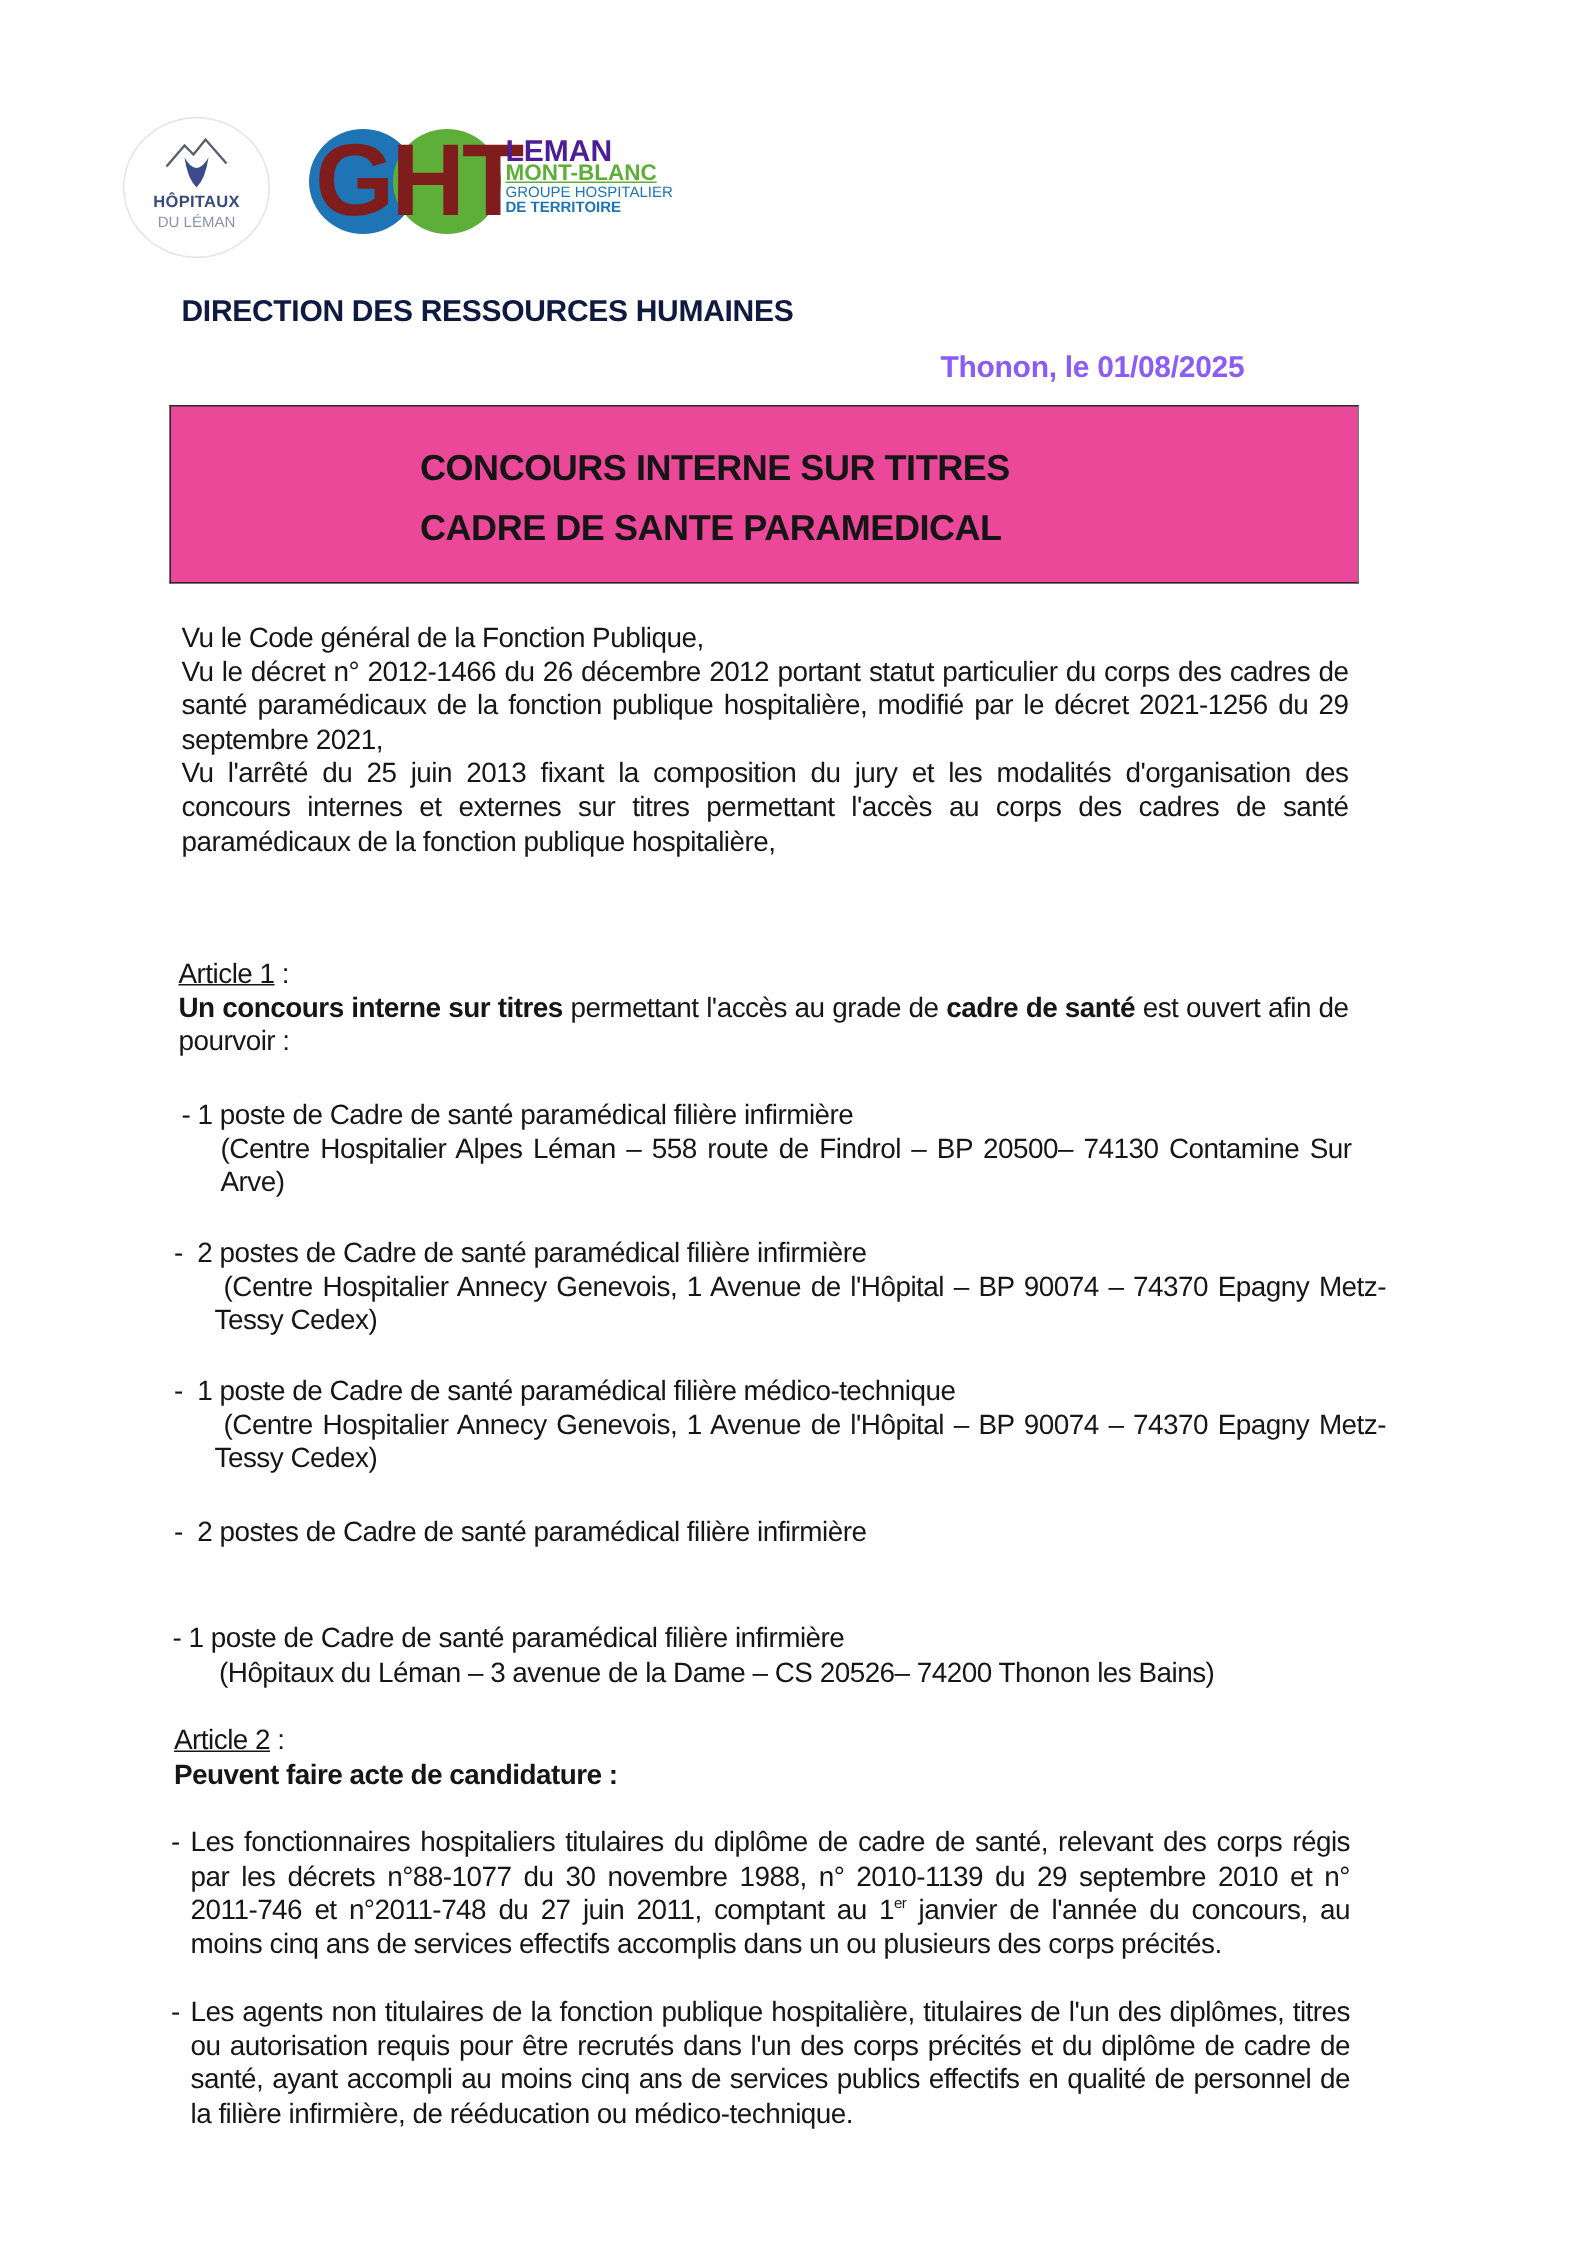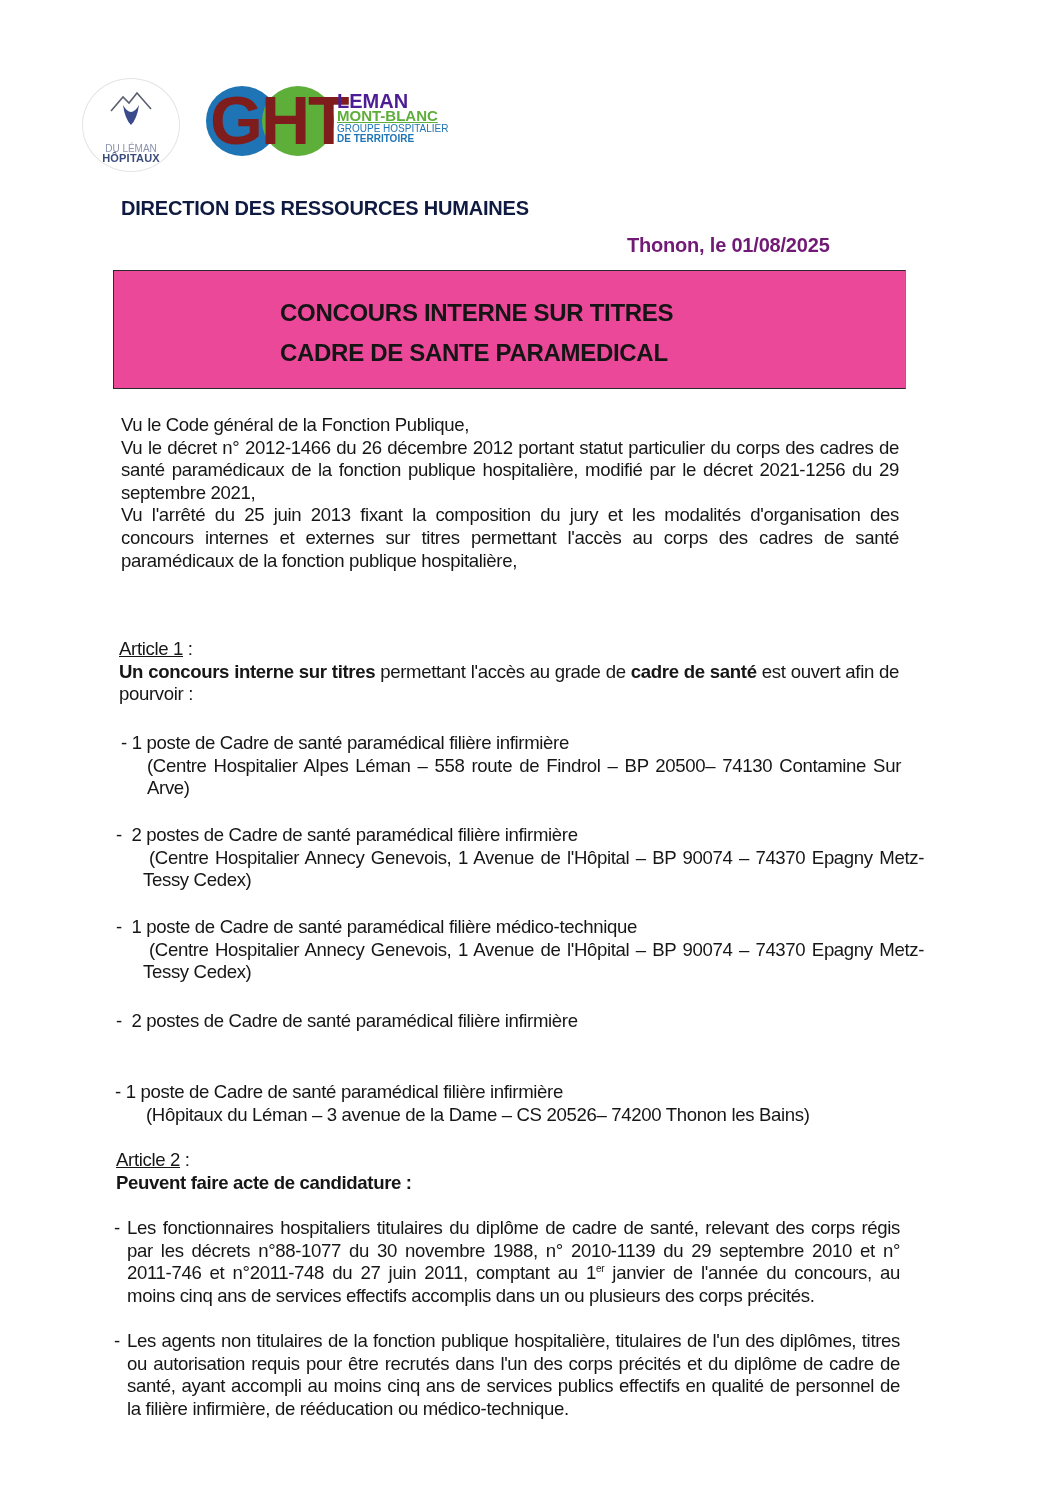--- a/index.html
+++ b/index.html
@@ -5,21 +5,21 @@
   html, body { margin: 0; padding: 0; background: #ffffff; }
   body { width: 1058px; height: 1497px; position: relative; overflow: hidden;
          font-family: "Liberation Sans", sans-serif; color: #141414; }
   .abs { position: absolute; }
 
   
   .logo-hl { left: 82px; top: 78px; width: 96px; height: 92px; border-radius: 50%;
              border: 1px solid #e4e4e4; background: #fff; }
   .logo-hl svg { position: absolute; left: 26px; top: 10px; }
   .logo-hl .hl-t1 { position: absolute; left: 0; right: 0; top: 50px; text-align: center;
-                    font-size: 11px; font-weight: bold; color: #3a4a7a; letter-spacing: 0.2px; margin-top: 23px; }
+                    font-size: 11px; font-weight: bold; color: #3a4a7a; letter-spacing: 0.2px; }
   .logo-hl .hl-t2 { position: absolute; left: 0; right: 0; top: 64px; text-align: center;
                     font-size: 10px; color: #8a93ae; }
 
   .logo-ght { left: 206px; top: 86px; width: 270px; height: 70px; }
   .ght-circle-blue { position: absolute; left: 0; top: 0; width: 72px; height: 70px;
                      border-radius: 50%; background: #1e74b5; }
   .ght-circle-green { position: absolute; left: 56px; top: 0; width: 72px; height: 70px;
                       border-radius: 50%; background: #5eae3a; }
   .ght-letters { position: absolute; left: 4px; top: 8px; font-size: 68px; font-weight: bold;
                  color: #7f1d1d; letter-spacing: -2px; line-height: 52px; }
@@ -28,21 +28,21 @@
   .ght-l2 { position: absolute; left: 131px; top: 22px; font-size: 15px; font-weight: bold;
             color: #5eae3a; line-height: 15px; text-decoration: underline; }
   .ght-l3 { position: absolute; left: 131px; top: 38px; font-size: 10px; font-weight: normal;
             color: #1e74b5; line-height: 10px; }
   .ght-l4 { position: absolute; left: 131px; top: 48px; font-size: 10px; font-weight: bold;
             color: #1e74b5; line-height: 10px; }
 
   
   .drh { left: 121px; top: 197px; font-size: 20px; font-weight: bold; color: #0f1a40;
          letter-spacing: -0.2px; }
-  .date { left: 627px; top: 234px; font-size: 20px; font-weight: bold; color: #701a75;
+  .date { left: 627px; top: 234px; font-size: 20px; font-weight: bold; color: #8b5cf6;
           letter-spacing: -0.2px; }
 
   
   .title-box { left: 113px; top: 270px; width: 791px; height: 117px;
                background: #ec4899; border: 1px solid #2a2a2a; border-right-color: #7a7a7a; }
   .title-line { position: absolute; left: 166px; font-size: 24px; font-weight: bold;
                 color: #151515; letter-spacing: -0.3px; }
   .title-line.l1 { top: 28px; }
   .title-line.l2 { top: 68px; }
 

